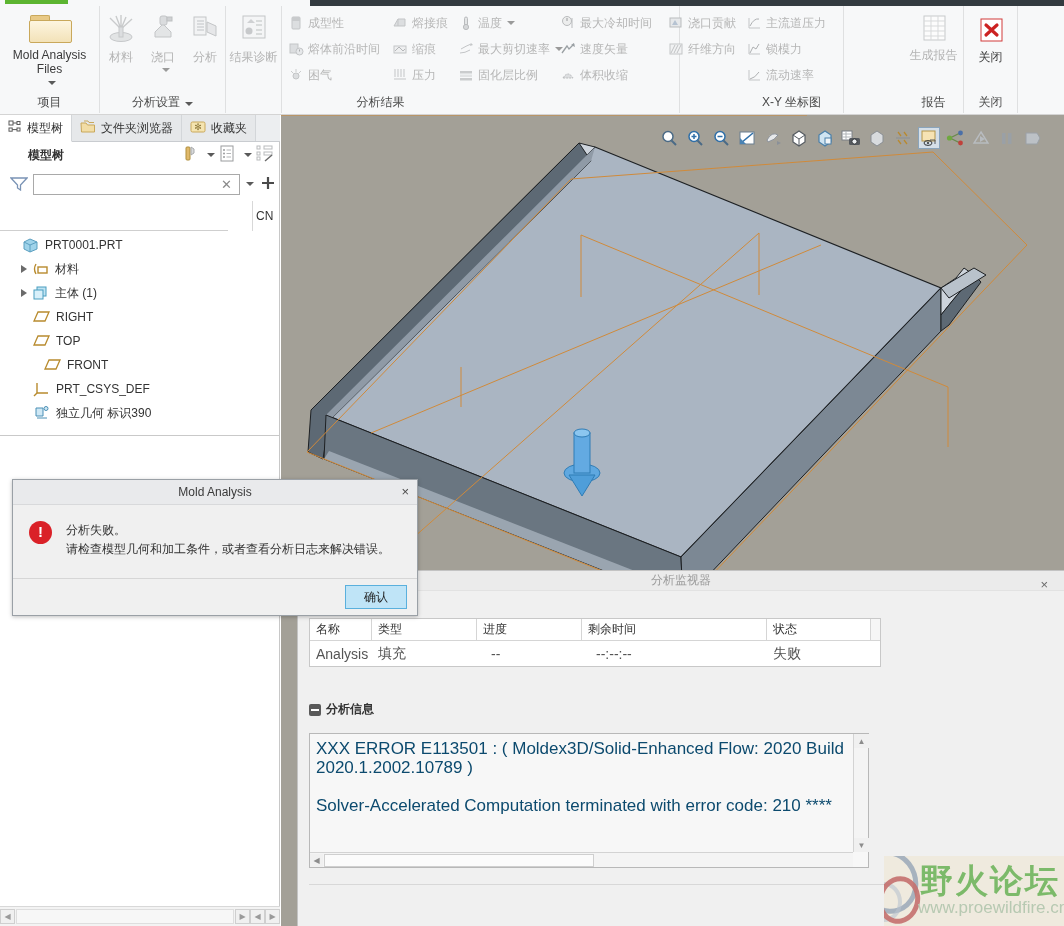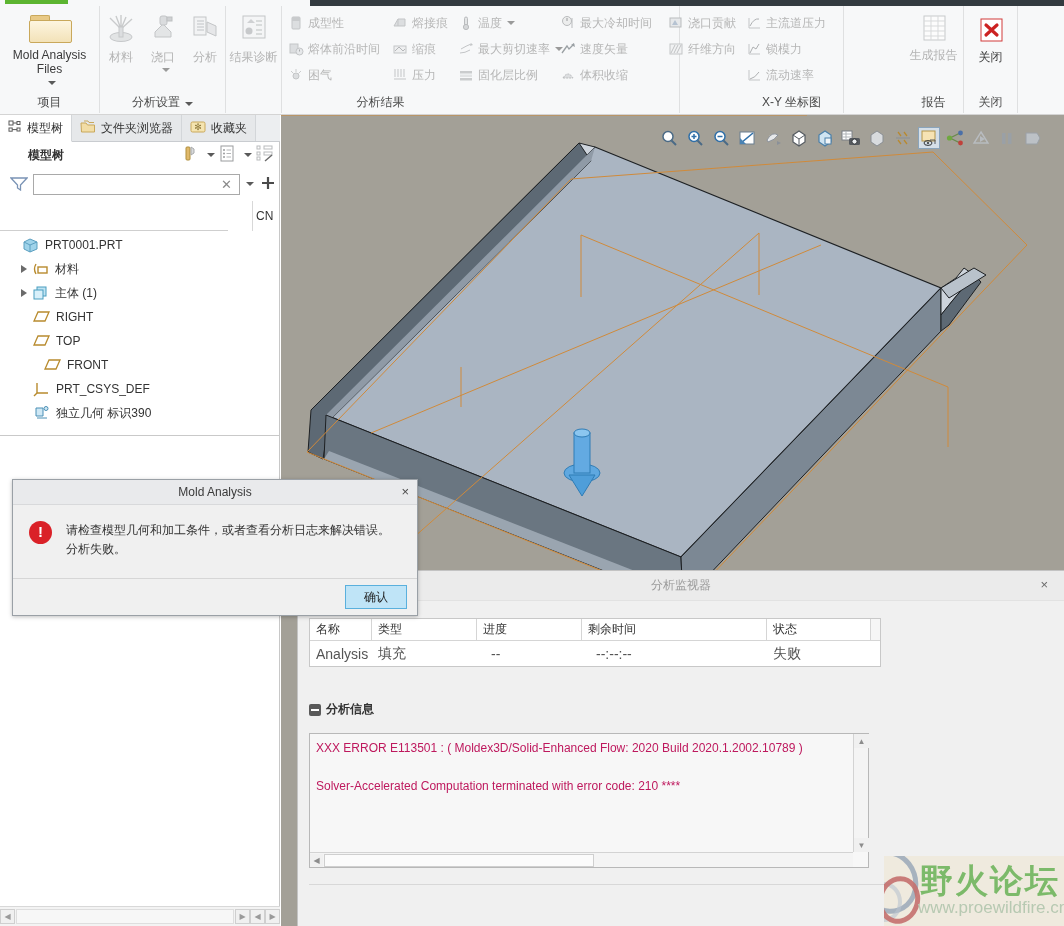--- a/index.html
+++ b/index.html
@@ -192,21 +192,21 @@
     width:62px; height:24px; background:#bfe4f7; border:1px solid #5ab0dd;
     display:flex; align-items:center; justify-content:center; font-size:12px; color:#222;
   }
 
   
   .monitor {
     position:absolute; left:297px; top:570px; width:767px; height:356px;
     background:#f0f0f0; border-left:1px solid #c3c3c3; border-top:1px solid #c3c3c3;
   }
   .mon-title {
-    height:30px; background:#ebebeb; display:flex; align-items:center;
+    height:20px; background:#ebebeb; display:flex; align-items:center;
     justify-content:center; position:relative; font-size:12px; color:#9a9a9a;
     border-bottom:1px solid #e2e2e2;
   }
   .mon-x { position:absolute; right:16px; top:6px; color:#6a6a6a; font-size:13px; }
   .mon-table {
     position:absolute; left:11px; top:47px; width:572px; height:49px;
     background:#fff; border:1px solid #c8c8c8;
   }
   .mon-thead { display:flex; height:22px; border-bottom:1px solid #d5d5d5; }
   .mon-th {
@@ -227,21 +227,21 @@
     content:''; position:absolute; left:2px; top:5px; width:8px; height:2px; background:#fff;
   }
   .mon-section .slabel { font-size:12px; font-weight:bold; color:#333; }
 
   .logbox {
     position:absolute; left:11px; top:162px; width:560px; height:135px;
     background:#f7f7f7; border:1px solid #b8b8b8;
   }
   .logtext {
     position:absolute; left:6px; top:5px; right:18px;
-    font-size:12px; line-height:19px; color:#be185d;
+    font-size:17px; line-height:19px; color:#0c4a6e;
     font-family: "Liberation Sans", "DejaVu Sans", sans-serif;
   }
   .log-vscroll {
     position:absolute; right:0; top:0; width:15px; bottom:15px;
     background:#f4f4f4; border-left:1px solid #d3d3d3;
   }
   .log-hscroll {
     position:absolute; left:0; right:15px; bottom:0; height:15px;
     background:#f4f4f4; border-top:1px solid #d3d3d3; display:flex; align-items:center;
   }
@@ -993,22 +993,22 @@
   </div>
 
   <div class="dlg">
     <div class="dlg-title">
       <span>Mold Analysis</span>
       <span class="dlg-x">×</span>
     </div>
     <div class="dlg-body">
       <span class="errico"></span>
       <span class="errtext">
+        <div>分析失败。</div>
         <div>请检查模型几何和加工条件，或者查看分析日志来解决错误。</div>
-        <div>分析失败。</div>
       </span>
     </div>
     <div class="dlg-foot">
       <span class="btn-ok">确认</span>
     </div>
   </div>
 
   <div class="watermark">
     <span class="wm-ring1"></span>
     <span class="wm-ring3"></span>

